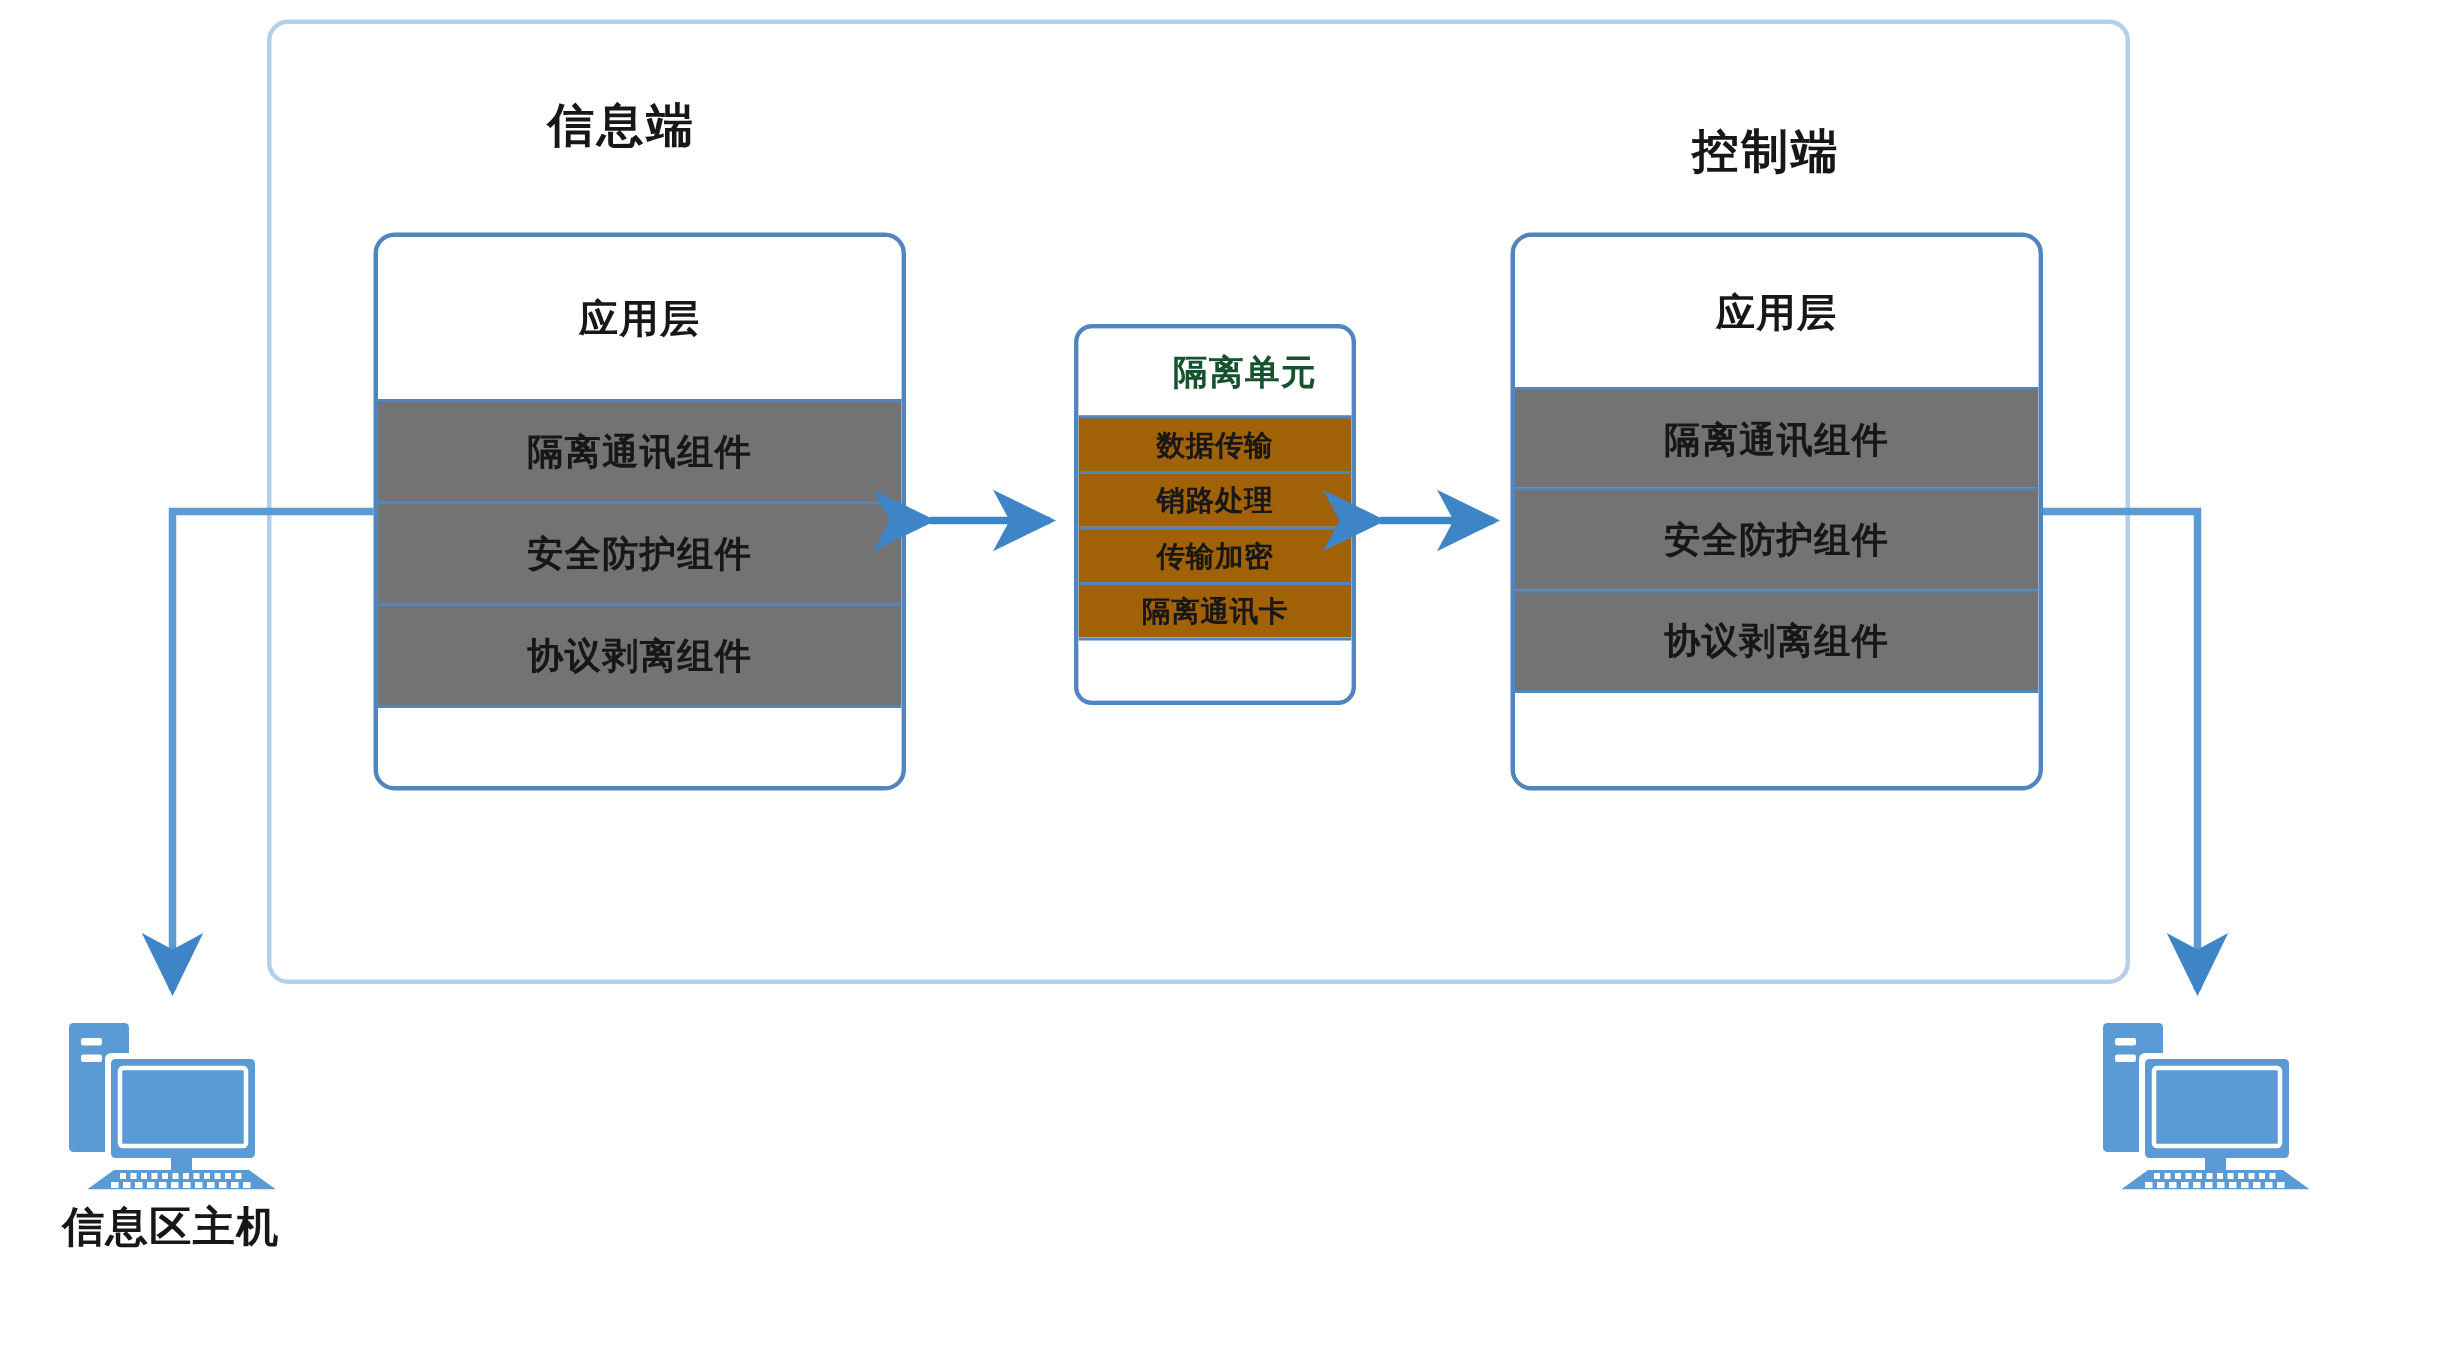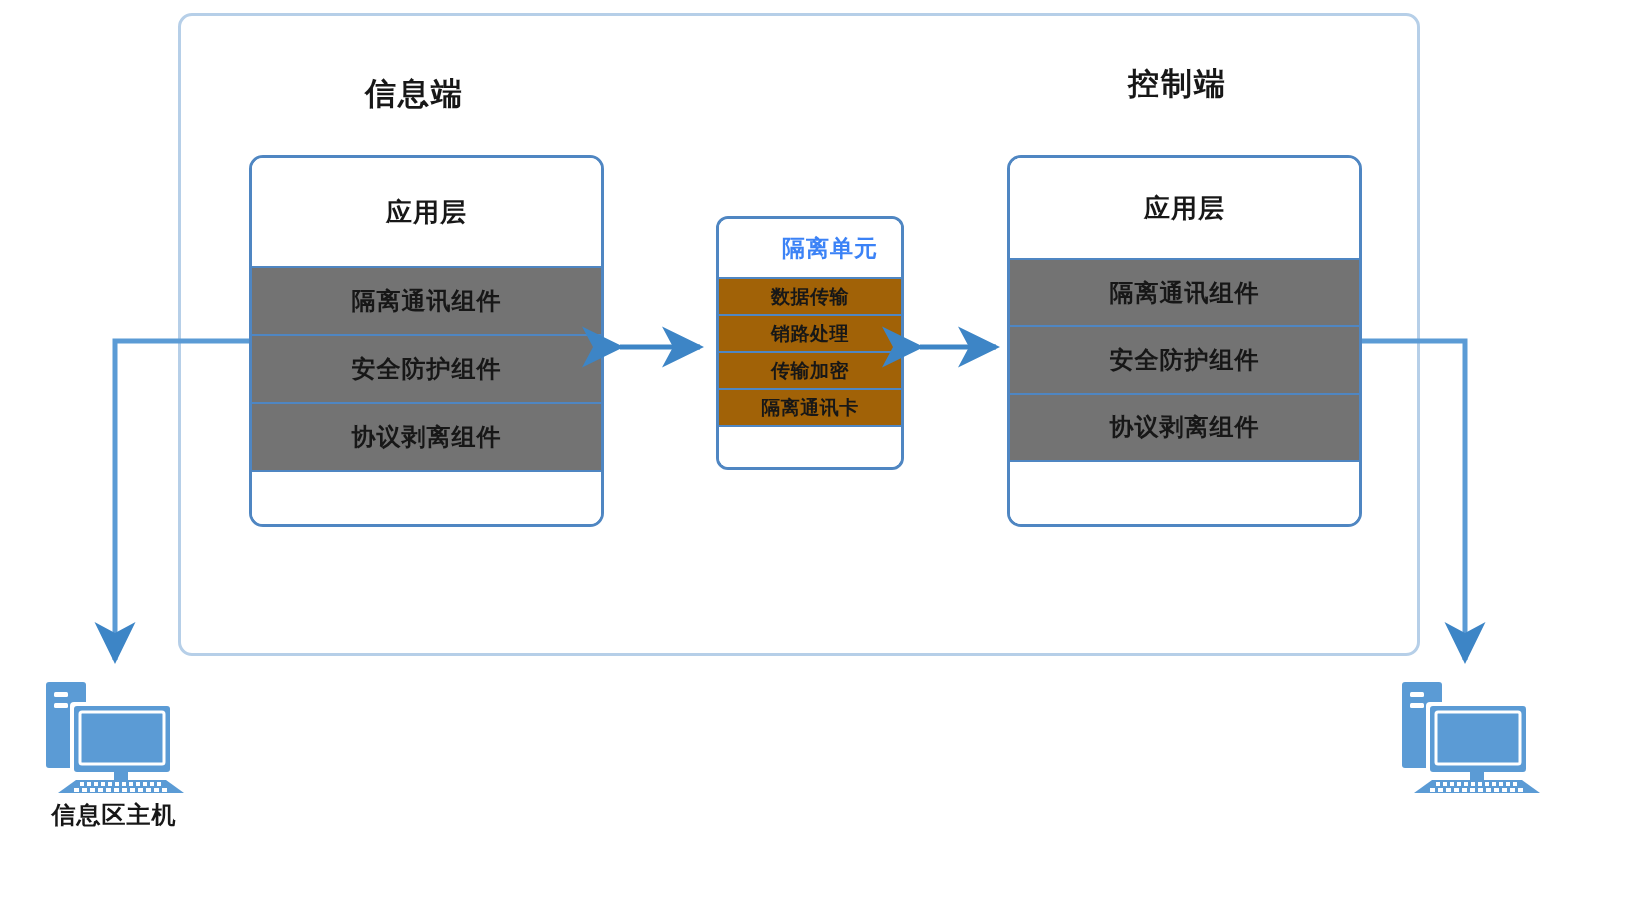--- a/index.html
+++ b/index.html
@@ -29,22 +29,22 @@
 
   
   .zone-title{
     position:absolute;
     font-size:31px;
     font-weight:600;
     letter-spacing:2px;
     color:#171717;
     white-space:nowrap;
   }
-  #zone-title-info{ left:365px; top:73px; }
-  #zone-title-control{ left:1128px; top:63px; }
+  #zone-title-info{ left:365px; top:63px; }
+  #zone-title-control{ left:1128px; top:80px; }
 
   
   .stack{
     position:absolute;
     box-sizing:border-box;
     border:3px solid #4f86c2;
     border-radius:14px;
     background:#ffffff;
     overflow:hidden;
     display:flex;
@@ -99,21 +99,21 @@
     overflow:hidden;
     display:flex;
     flex-direction:column;
   }
   #iso-unit .iso-cap-top{
     flex:0 0 58px;
     display:flex;align-items:center;justify-content:center;
     background:#ffffff;
   }
   #iso-unit .iso-cap-top .cap-label{
-    font-size:23px;font-weight:600;letter-spacing:1px;color:#3b82f6;padding-left:40px;
+    font-size:23px;font-weight:600;letter-spacing:1px;color:#14532d;padding-left:40px;
   }
   #iso-unit .iso-layer{
     flex:1 1 auto;
     background:#a16207;
     border-top:2px solid #4f86c2;
     display:flex;align-items:center;justify-content:center;
     font-size:19px;font-weight:600;letter-spacing:0.5px;color:#171717;
   }
   #iso-unit .iso-cap-bottom{
     flex:0 0 40px;
@@ -133,21 +133,21 @@
   .host{
     position:absolute;
     width:160px;
     text-align:center;
   }
   #host-left{ left:34px; top:668px; }
   #host-right{ left:1390px; top:668px; }
   .host .host-label{
     display:block;
     margin-top:6px;
-    font-size:24px;
+    font-size:28px;
     font-weight:600;
     letter-spacing:1px;
     color:#171717;
     white-space:nowrap;
   }
   .host svg{ display:block; margin:0 auto; }
 </style>
 </head>
 <body>
 

